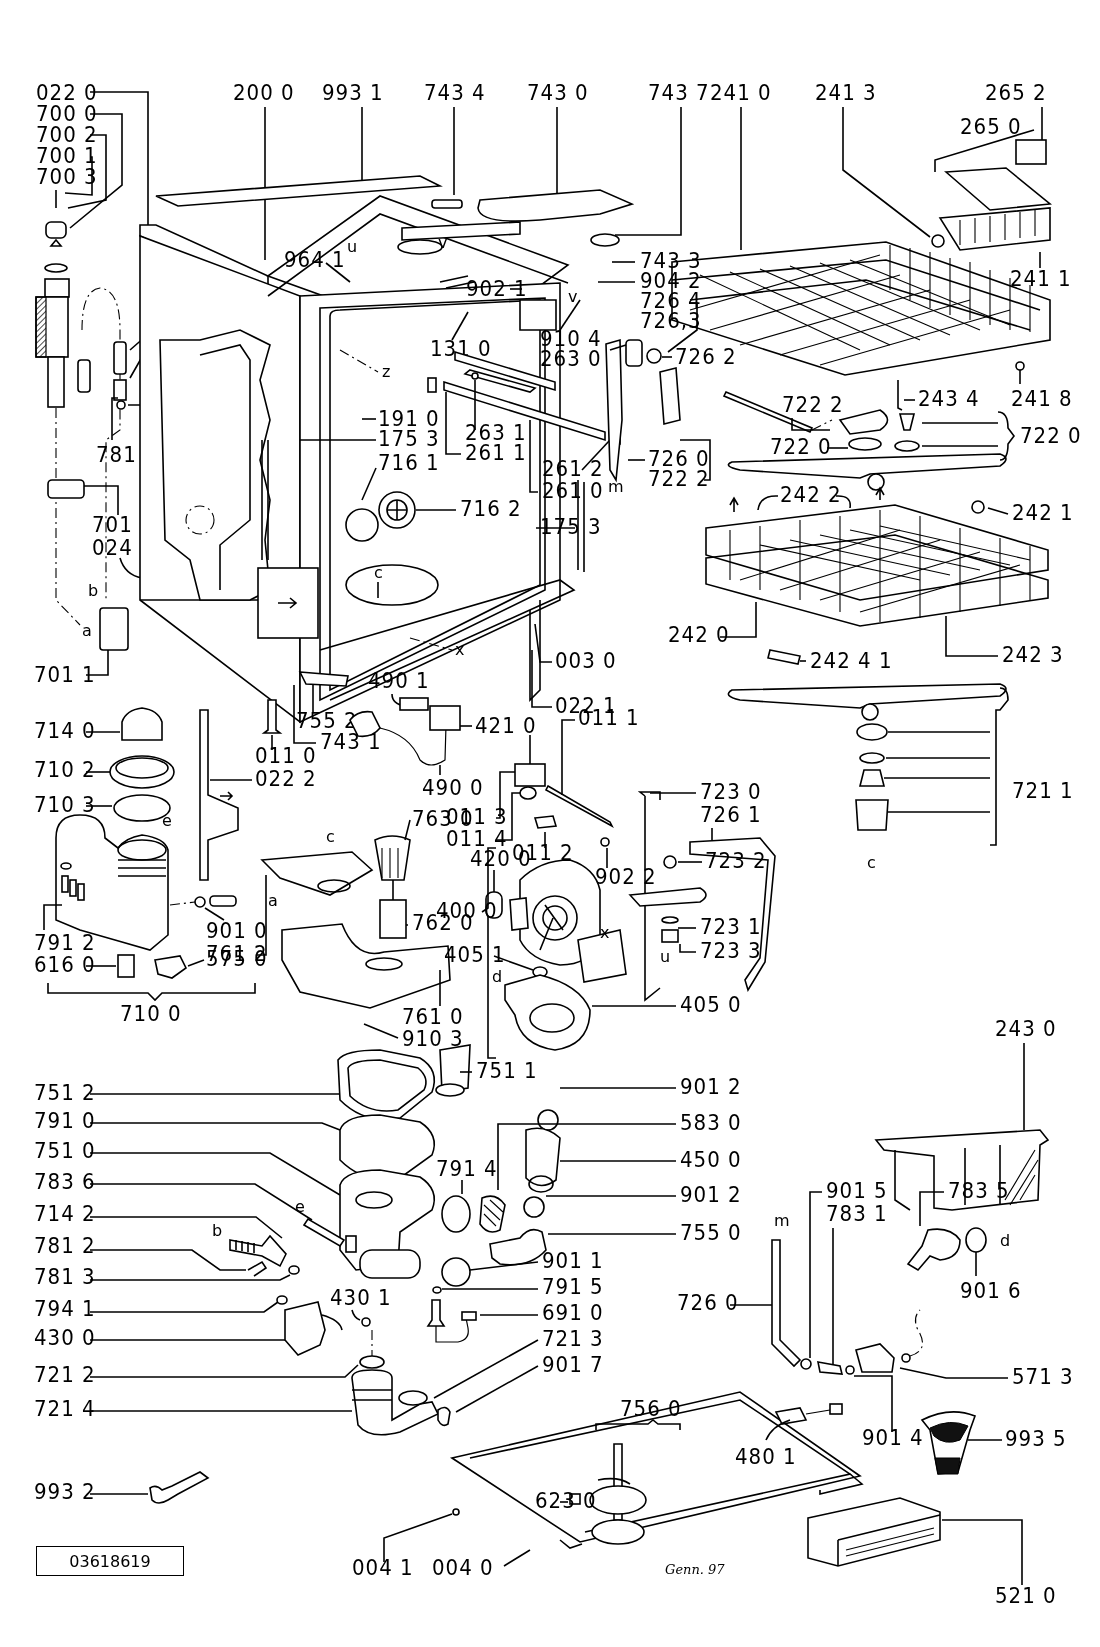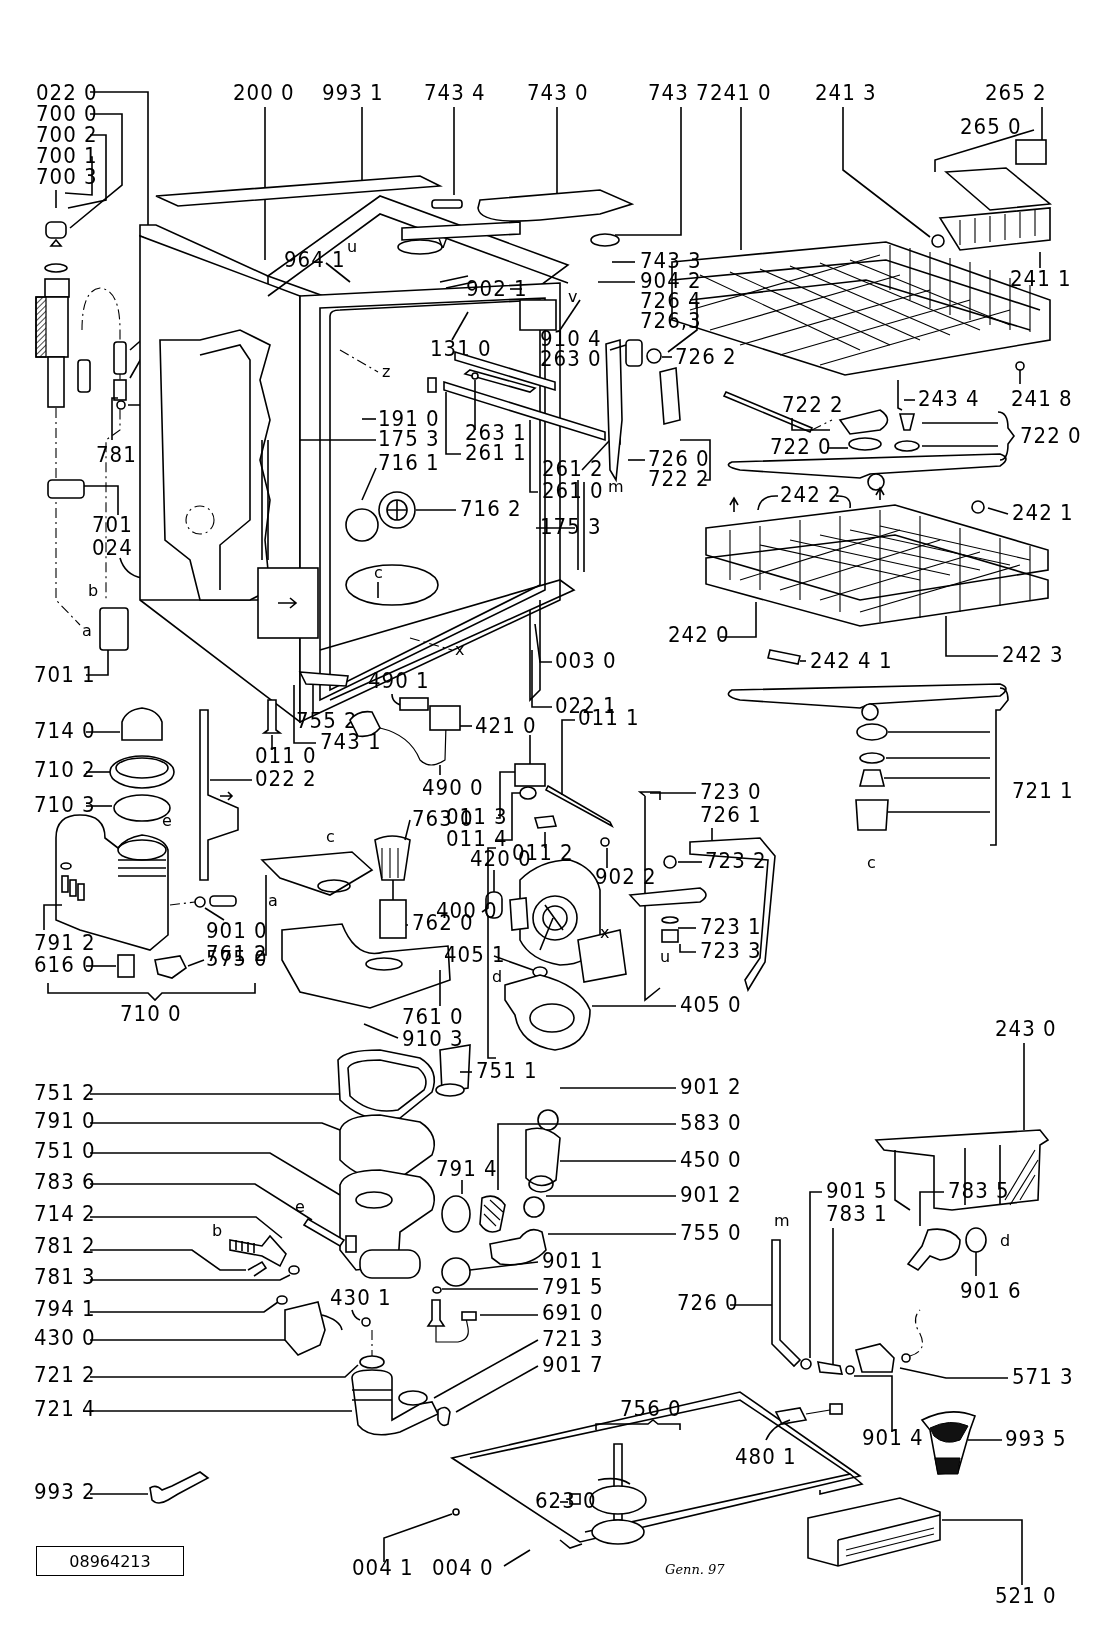--- a/index.html
+++ b/index.html
@@ -579,13 +579,13 @@
   <text class="lbl" x="432" y="1575">004 0</text>
   <path class="ln" d="M504 1566 L530 1550"></path>
 
   <defs>
     <pattern id="hatch" width="4" height="4" patternUnits="userSpaceOnUse" patternTransform="rotate(45)">
       <line x1="0" y1="0" x2="0" y2="4" stroke="#000" stroke-width="1.4"></line>
     </pattern>
   </defs>
 </svg>
 
-<div id="docnum">08964213</div>
+<div id="docnum">03618619</div>
 
 </body></html>

